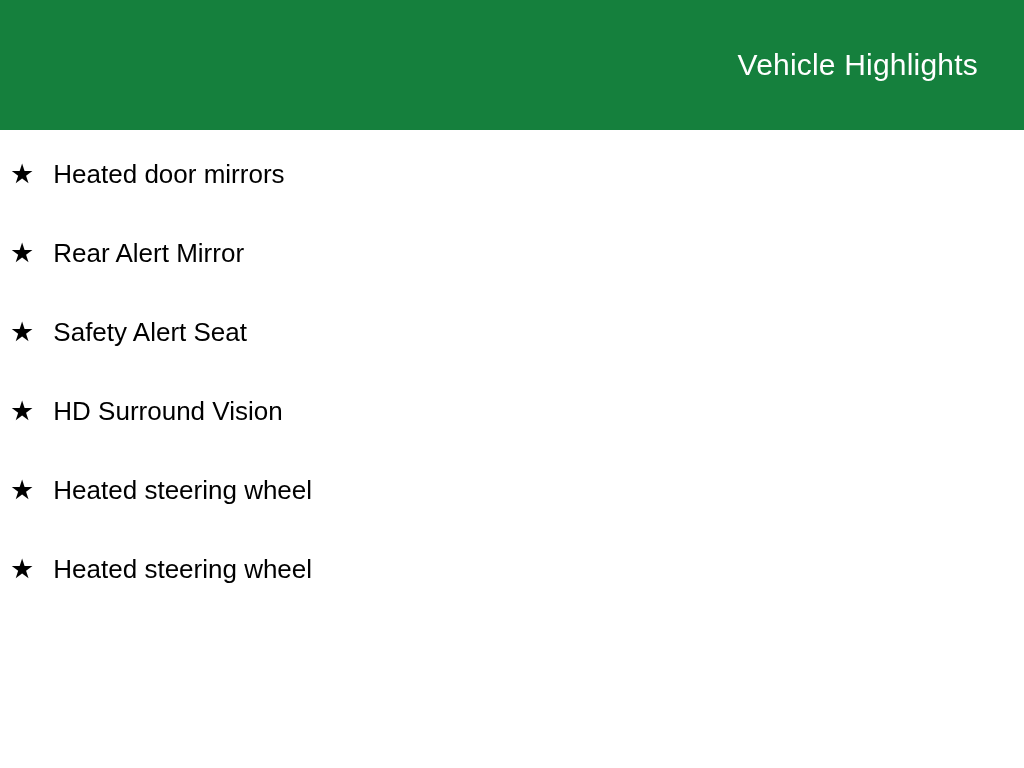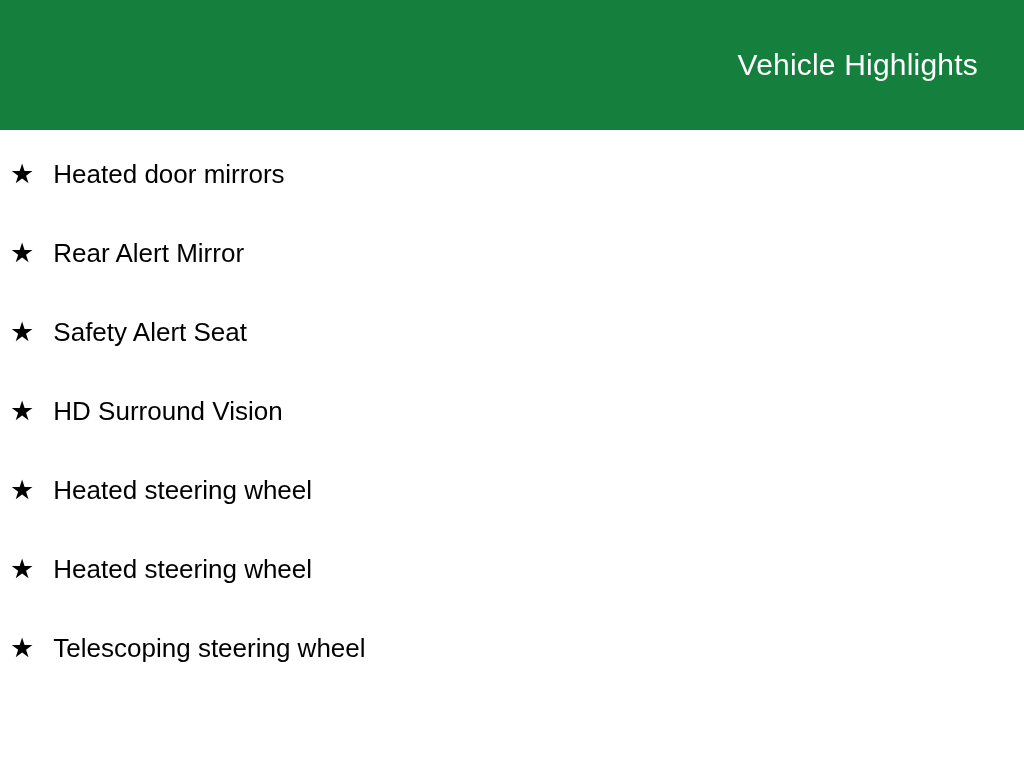--- a/index.html
+++ b/index.html
@@ -86,19 +86,15 @@
       <span class="item-label">HD Surround Vision</span>
     </li>
     <li>
       <span class="star">★</span>
       <span class="item-label">Heated steering wheel</span>
     </li>
     <li>
       <span class="star">★</span>
       <span class="item-label">Heated steering wheel</span>
     </li>
-    <li>
-      <span class="star">★</span>
-      <span class="item-label">Telescoping steering wheel</span>
-    </li>
   </ul>
 
 </div>
 
 </body></html>

